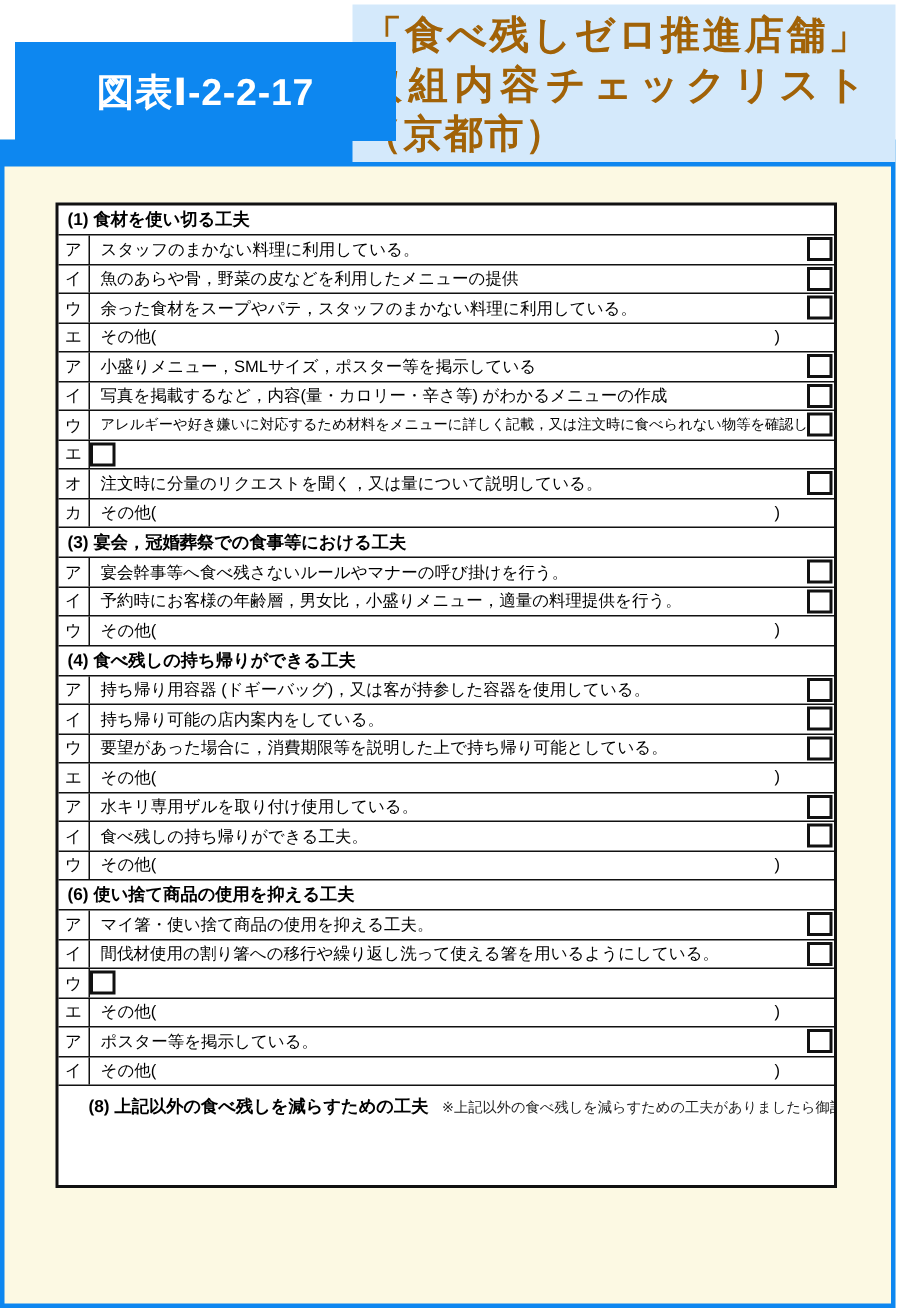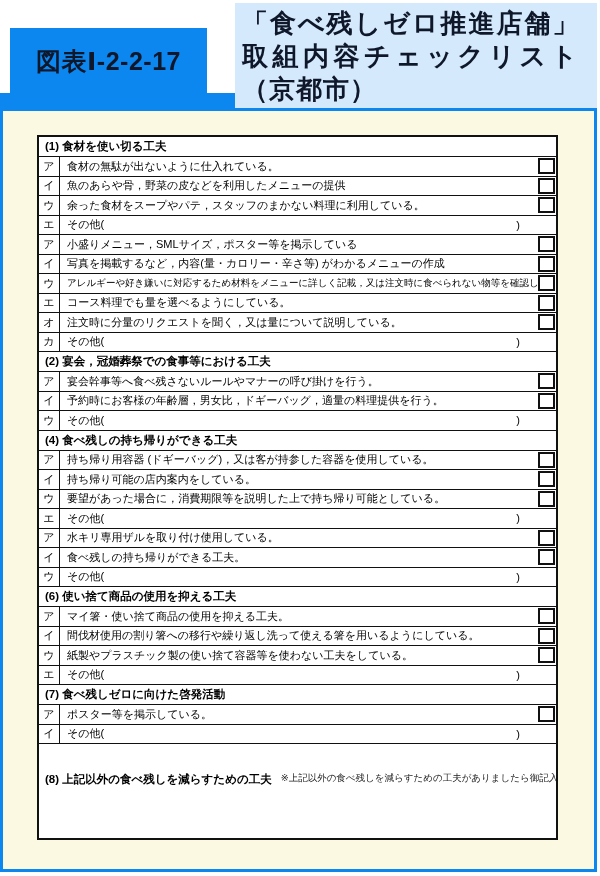--- a/index.html
+++ b/index.html
@@ -25,34 +25,34 @@
     position:absolute;
     left:0;top:93px;
     width:597px;height:779px;
     background:var(--cream);
     border:3px solid var(--accent-blue);
     border-top:18px solid var(--accent-blue);
   }
   .figure-label{
     position:absolute;
     left:10px;top:28px;
-    width:197px;height:66px;
+    width:254px;height:66px;
     background:var(--accent-blue);
-    color:#0f172a;
+    color:#ffffff;
     font-size:25px;font-weight:bold;
     display:flex;align-items:center;justify-content:center;
     z-index:3;
     letter-spacing:0.5px;
   }
   .title-box{
     position:absolute;
     left:235px;top:3px;
     width:362px;height:105px;
     background:var(--light-blue);
-    color:#0f172a;
+    color:#a16207;
     font-weight:bold;
     font-size:26px;line-height:33px;
     padding:4px 0 0 7px;
     z-index:2;
   }
   .title-box .t1{letter-spacing:2px;white-space:nowrap;}
   .title-box .t2{letter-spacing:4.5px;white-space:nowrap;}
   .title-box .t3{letter-spacing:1px;white-space:nowrap;font-family:Liberation Serif, serif;}
   
   .table{
@@ -97,23 +97,23 @@
   .checkbox{
     flex:none;
     width:17px;height:16px;
     border:2px solid var(--line);
     background:#ffffff;
     align-self:center;
     margin-right:1px;
   }
   .final-row{
     height:21px;
-    display:flex;align-items:flex-start;
-    padding-left:6px;
-    white-space:nowrap;overflow:hidden;margin-top:28px;
+    display:flex;align-items:flex-end;
+    padding-left:20px;
+    white-space:nowrap;overflow:hidden;
   }
   .final-heading{font-size:11.5px;font-weight:bold;}
   .final-note{font-size:9.5px;font-weight:normal;margin-left:9px;color:#222;}
   .blank-area{height:45px;}
 </style>
 </head>
 <body>
 
 <div class="page">
   <div class="panel"></div>
@@ -123,21 +123,21 @@
   <div class="title-box">
     <div class="t1">「食べ残しゼロ推進店舗」</div>
     <div class="t2">取組内容チェックリスト</div>
     <div class="t3">（京都市）</div>
   </div>
 
   <div class="table">
       <div class="section-row">(1) 食材を使い切る工夫</div>
       <div class="item-row">
         <span class="letter-cell">ア</span>
-        <span class="item-text">食材の無駄が出ないように仕入れている。</span>
+        <span class="item-text">スタッフのまかない料理に利用している。</span>
         <span class="checkbox"></span>
       </div>
       <div class="item-row">
         <span class="letter-cell">イ</span>
         <span class="item-text">魚のあらや骨，野菜の皮などを利用したメニューの提供</span>
         <span class="checkbox"></span>
       </div>
       <div class="item-row">
         <span class="letter-cell">ウ</span>
         <span class="item-text">余った食材をスープやパテ，スタッフのまかない料理に利用している。</span>
@@ -158,42 +158,41 @@
         <span class="item-text">写真を掲載するなど，内容(量・カロリー・辛さ等) がわかるメニューの作成</span>
         <span class="checkbox"></span>
       </div>
       <div class="item-row">
         <span class="letter-cell">ウ</span>
         <span class="item-text small">アレルギーや好き嫌いに対応するため材料をメニューに詳しく記載，又は注文時に食べられない物等を確認している。</span>
         <span class="checkbox"></span>
       </div>
       <div class="item-row">
         <span class="letter-cell">エ</span>
-        <span class="item-text">コース料理でも量を選べるようにしている。</span>
         <span class="checkbox"></span>
       </div>
       <div class="item-row">
         <span class="letter-cell">オ</span>
         <span class="item-text">注文時に分量のリクエストを聞く，又は量について説明している。</span>
         <span class="checkbox"></span>
       </div>
       <div class="item-row">
         <span class="letter-cell">カ</span>
         <span class="item-text">その他(</span>
         <span class="close-paren">)</span>
       </div>
-      <div class="section-row">(2) 宴会，冠婚葬祭での食事等における工夫</div>
+      <div class="section-row">(3) 宴会，冠婚葬祭での食事等における工夫</div>
       <div class="item-row">
         <span class="letter-cell">ア</span>
         <span class="item-text">宴会幹事等へ食べ残さないルールやマナーの呼び掛けを行う。</span>
         <span class="checkbox"></span>
       </div>
       <div class="item-row">
         <span class="letter-cell">イ</span>
-        <span class="item-text">予約時にお客様の年齢層，男女比，ドギーバッグ，適量の料理提供を行う。</span>
+        <span class="item-text">予約時にお客様の年齢層，男女比，小盛りメニュー，適量の料理提供を行う。</span>
         <span class="checkbox"></span>
       </div>
       <div class="item-row">
         <span class="letter-cell">ウ</span>
         <span class="item-text">その他(</span>
         <span class="close-paren">)</span>
       </div>
       <div class="section-row">(4) 食べ残しの持ち帰りができる工夫</div>
       <div class="item-row">
         <span class="letter-cell">ア</span>
@@ -236,29 +235,27 @@
         <span class="item-text">マイ箸・使い捨て商品の使用を抑える工夫。</span>
         <span class="checkbox"></span>
       </div>
       <div class="item-row">
         <span class="letter-cell">イ</span>
         <span class="item-text">間伐材使用の割り箸への移行や繰り返し洗って使える箸を用いるようにしている。</span>
         <span class="checkbox"></span>
       </div>
       <div class="item-row">
         <span class="letter-cell">ウ</span>
-        <span class="item-text">紙製やプラスチック製の使い捨て容器等を使わない工夫をしている。</span>
-        <span class="checkbox"></span>
-      </div>
-      <div class="item-row">
-        <span class="letter-cell">エ</span>
-        <span class="item-text">その他(</span>
-        <span class="close-paren">)</span>
-      </div>
-      <div class="section-row">(7) 食べ残しゼロに向けた啓発活動</div>
+        <span class="checkbox"></span>
+      </div>
+      <div class="item-row">
+        <span class="letter-cell">エ</span>
+        <span class="item-text">その他(</span>
+        <span class="close-paren">)</span>
+      </div>
       <div class="item-row">
         <span class="letter-cell">ア</span>
         <span class="item-text">ポスター等を掲示している。</span>
         <span class="checkbox"></span>
       </div>
       <div class="item-row">
         <span class="letter-cell">イ</span>
         <span class="item-text">その他(</span>
         <span class="close-paren">)</span>
       </div>

